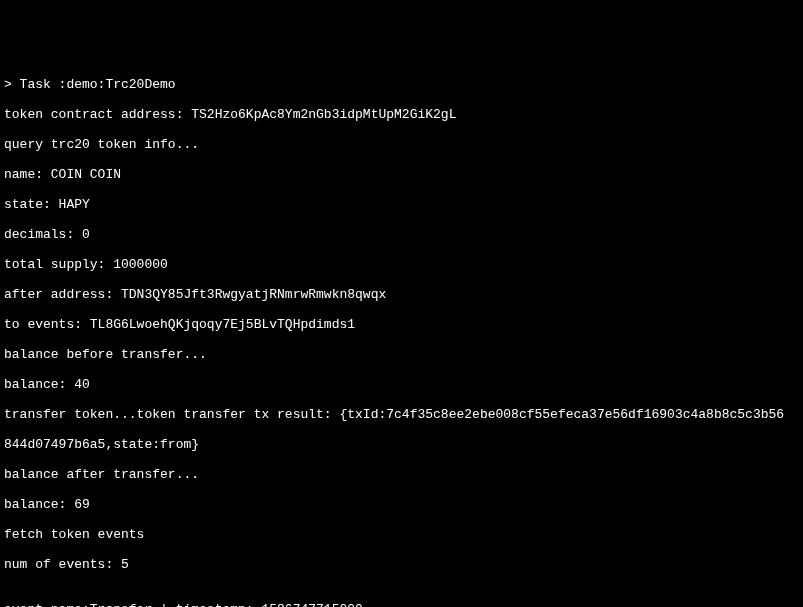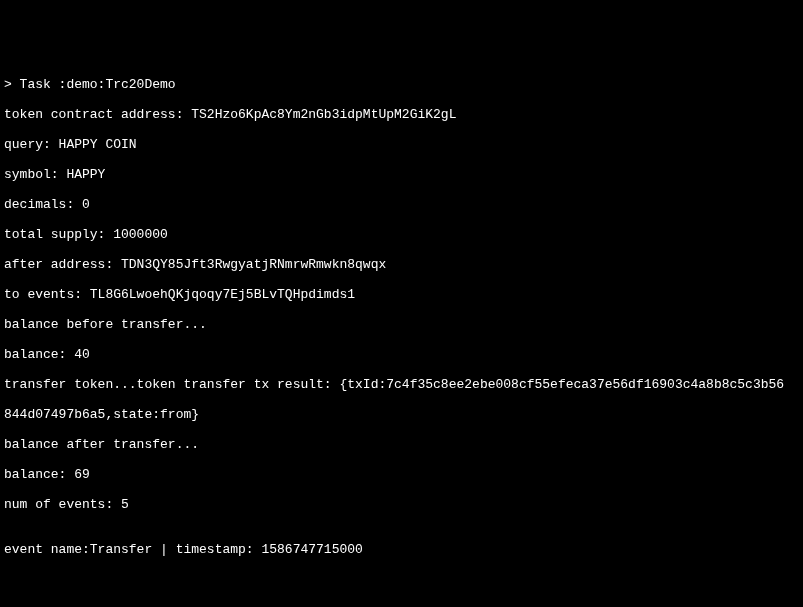--- a/index.html
+++ b/index.html
@@ -22,32 +22,34 @@
     font-weight: normal;
   }
 </style>
 </head>
 <body>
 
 
 <div class="terminal">
 <div class="task-header">&gt; Task :demo:Trc20Demo</div>
 <div>token contract address: TS2Hzo6KpAc8Ym2nGb3idpMtUpM2GiK2gL</div>
-<div>query: HAPPY COIN</div>
-<div>symbol: HAPPY</div>
+<div>query trc20 token info...</div>
+<div>name: COIN COIN</div>
+<div>state: HAPY</div>
 <div>decimals: 0</div>
 <div>total supply: 1000000</div>
 <div>after address: TDN3QY85Jft3RwgyatjRNmrwRmwkn8qwqx</div>
 <div>to events: TL8G6LwoehQKjqoqy7Ej5BLvTQHpdimds1</div>
 <div>balance before transfer...</div>
 <div>balance: 40</div>
 <div>transfer token...token transfer tx result: {txId:7c4f35c8ee2ebe008cf55efeca37e56df16903c4a8b8c5c3b56</div>
 <div>844d07497b6a5,state:from}</div>
 <div>balance after transfer...</div>
 <div>balance: 69</div>
+<div>fetch token events</div>
 <div>num of events: 5</div>
 <div>
 <div>event name:Transfer | timestamp: 1586747715000</div>
 
 
 
 </div>
 
 
 

